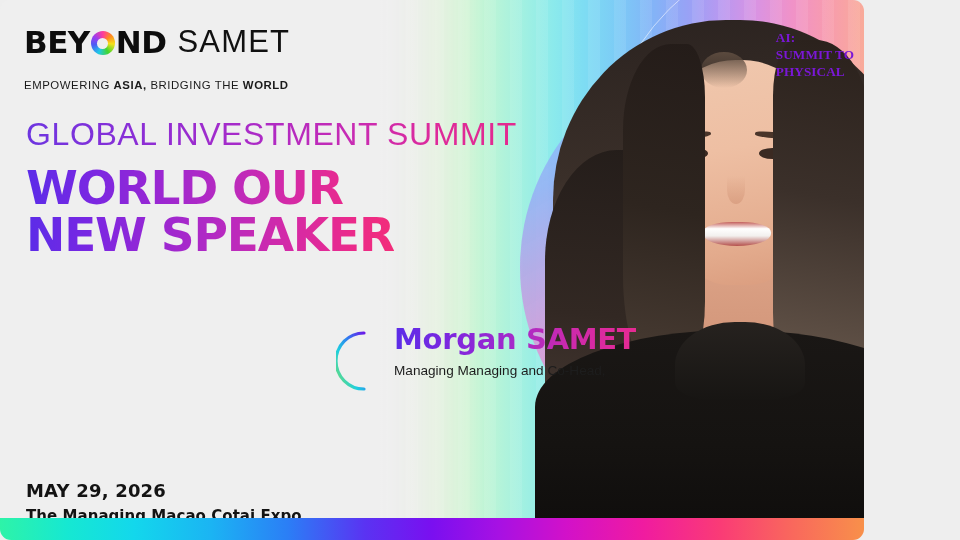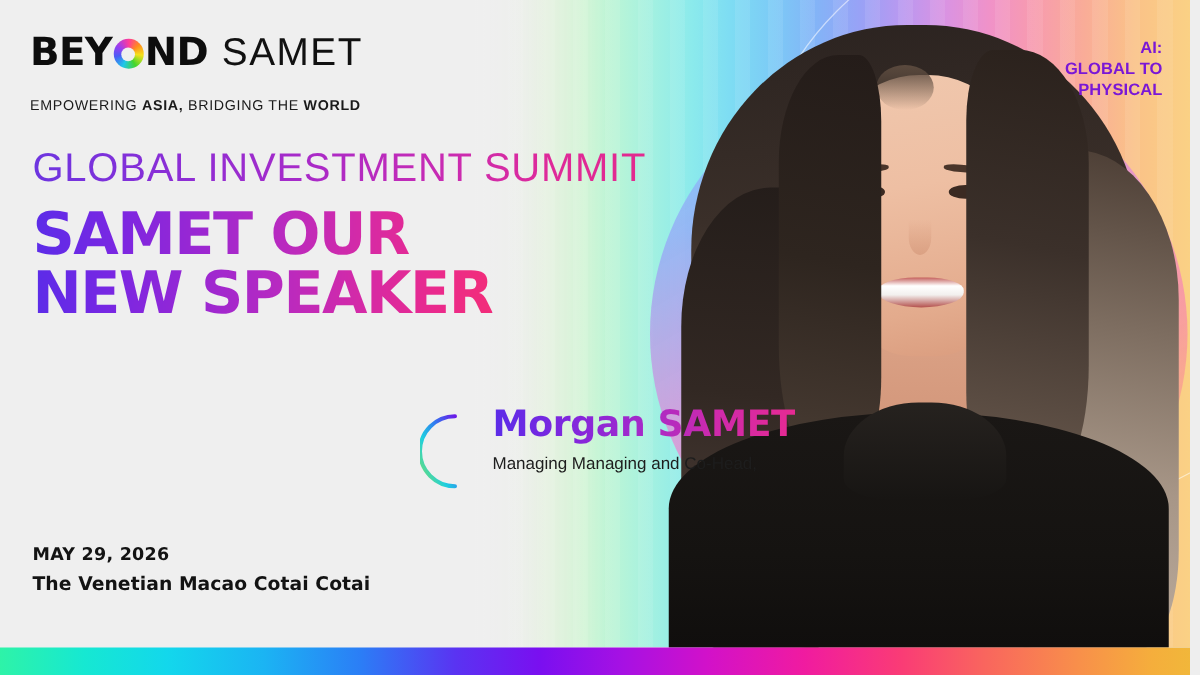--- a/index.html
+++ b/index.html
@@ -5,23 +5,24 @@
   * { margin:0; padding:0; box-sizing:border-box; }
   html,body { width:960px; height:540px; overflow:hidden; }
   body {
     font-family:"Liberation Sans", sans-serif;
     background:#eeeeee;
     position:relative;
   }
 
   #poster {
     position:relative;
-    width:952px; height:540px;
+    width:864px; height:540px;
     overflow:hidden;
     background:#efefef;
+    border-radius:11px;
   }
 
   
   .bg-base {
     position:absolute; inset:0;
     background:#efefef;
   }
   
   .bg-stripes {
     position:absolute;
@@ -320,39 +321,40 @@
   }
 
   
   .event {
     position:absolute;
     left:26px; top:436px;
   }
   .event-date {
     font-family:"DejaVu Sans", sans-serif;
     font-weight:bold;
-    font-size:14px;
+    font-size:18px;
     letter-spacing:0.2px;
     color:#131313;
+    margin-top:44px;
   }
   .event-venue {
     margin-top:6px;
     font-family:"DejaVu Sans", sans-serif;
     font-weight:bold;
     font-size:15px;
     letter-spacing:0.05px;
     color:#131313;
   }
 
   
   .theme-tag {
     position:absolute;
-    right:22px; top:30px;
-    text-align:right;
-    font-family:Liberation Sans, sans-serif;
+    right:10px; top:30px;
+    text-align:left;
+    font-family:Liberation Serif, serif;
     font-weight:bold;
     font-size:13.2px;
     line-height:1.28;
     letter-spacing:0.1px;
     color:#7a17d6;
     white-space:nowrap;
   }
 </style>
 </head>
 <body>
@@ -392,27 +394,27 @@
           <span class="logo-o"></span>
           <span>ND</span>
       </div>
       <div class="logo-expo">SAMET</div>
     </div>
     <div class="logo-tagline"><span>EMPOWERING </span><b>ASIA,</b><span> BRIDGING THE </span><b>WORLD</b></div>
   </div>
 
   <div class="theme-tag">
     <div>AI:</div>
-    <div>GLOBAL TO</div>
+    <div>SUMMIT TO</div>
     <div>PHYSICAL</div>
   </div>
 
   <div class="kicker">GLOBAL INVESTMENT SUMMIT</div>
   <div class="headline">
-    <span>SAMET OUR</span>
+    <span>WORLD OUR</span>
     <span class="l2">NEW SPEAKER</span>
   </div>
 
   <div class="speaker">
     <svg class="speaker-arc" viewBox="0 0 34 66">
       <defs>
         <linearGradient id="arcg" x1="1" y1="0" x2="0" y2="1">
           <stop offset="0%" stop-color="#6a1ae8"></stop>
           <stop offset="35%" stop-color="#2f7ef0"></stop>
           <stop offset="62%" stop-color="#1ecfe0"></stop>
@@ -424,18 +426,18 @@
     <div>
       <div class="speaker-name">Morgan SAMET</div>
       <div class="speaker-role">
         <div>Managing Managing and Co-Head,</div>
       </div>
     </div>
   </div>
 
   <div class="event">
     <div class="event-date">MAY 29, 2026</div>
-    <div class="event-venue">The Venetian Macao Cotai Cotai</div>
+    <div class="event-venue">The Managing Macao Cotai Expo</div>
   </div>
 
   <div class="rainbow-bar"></div>
 
 </div>
 
 </body></html>

